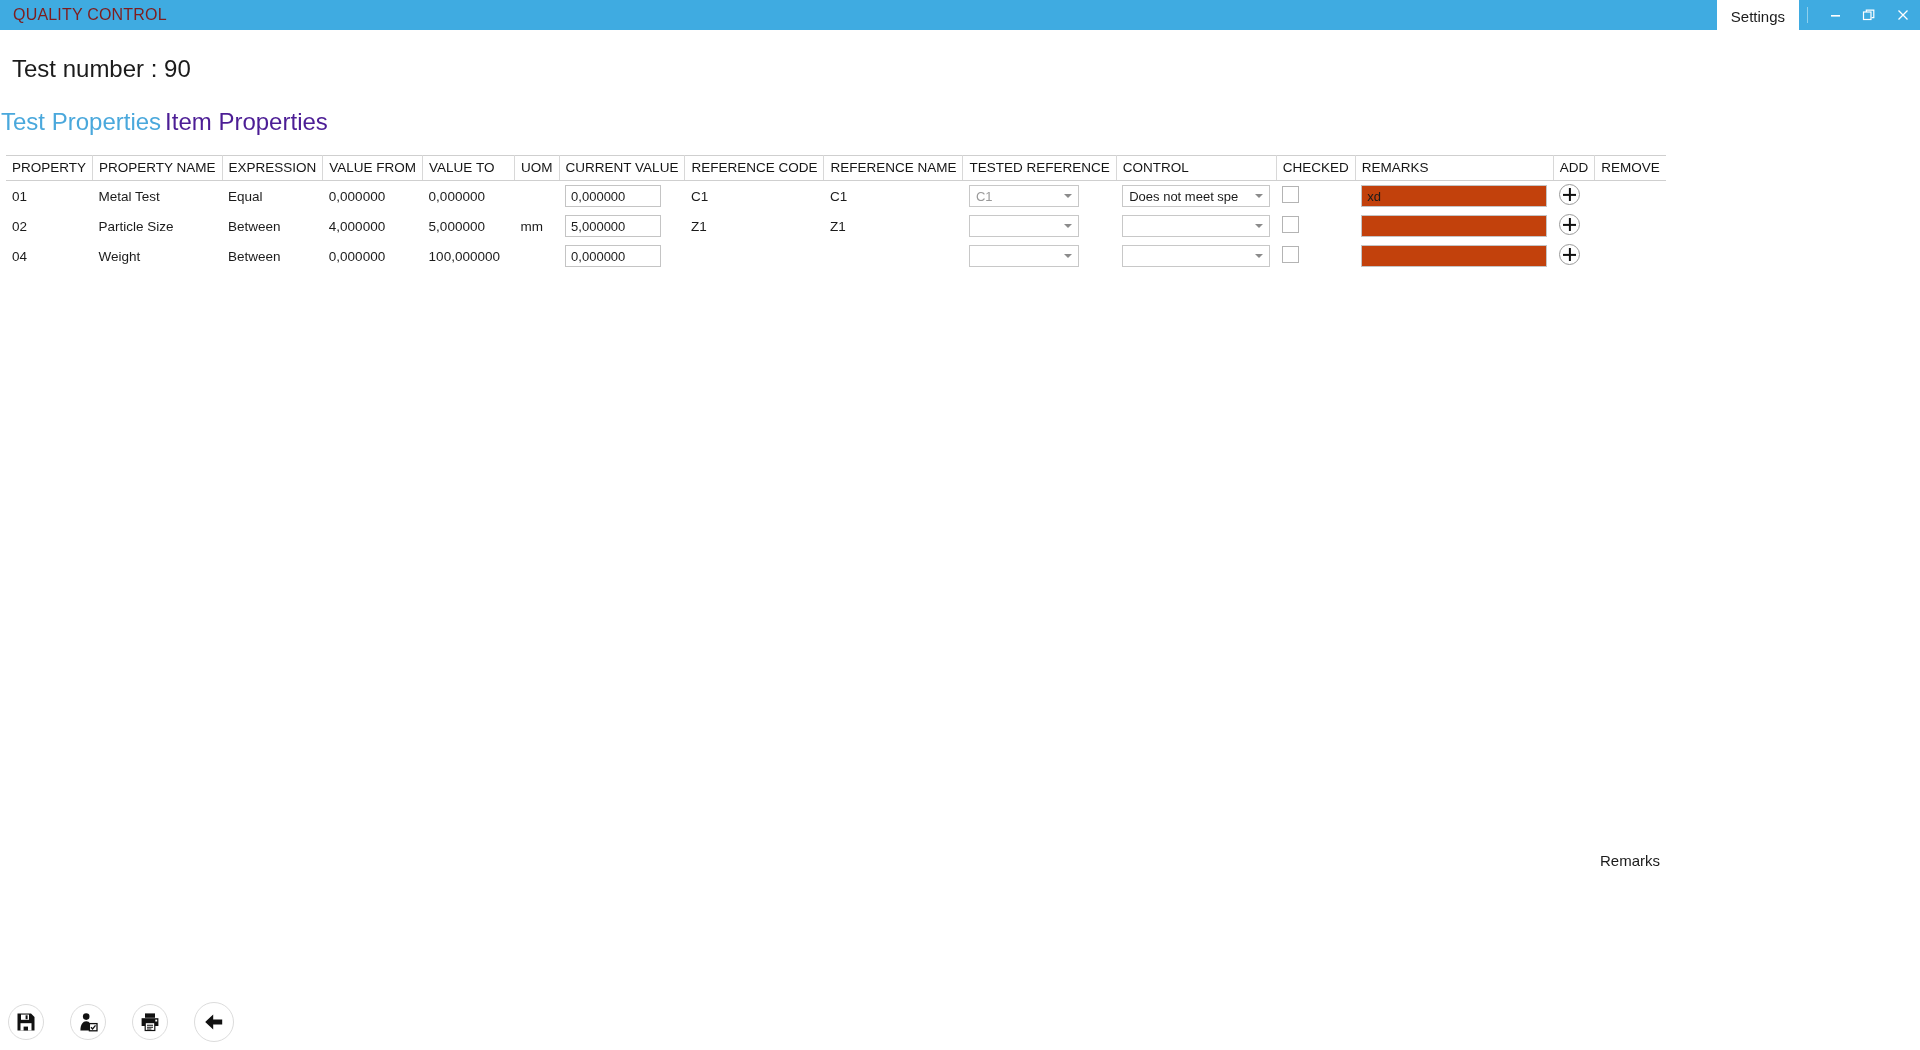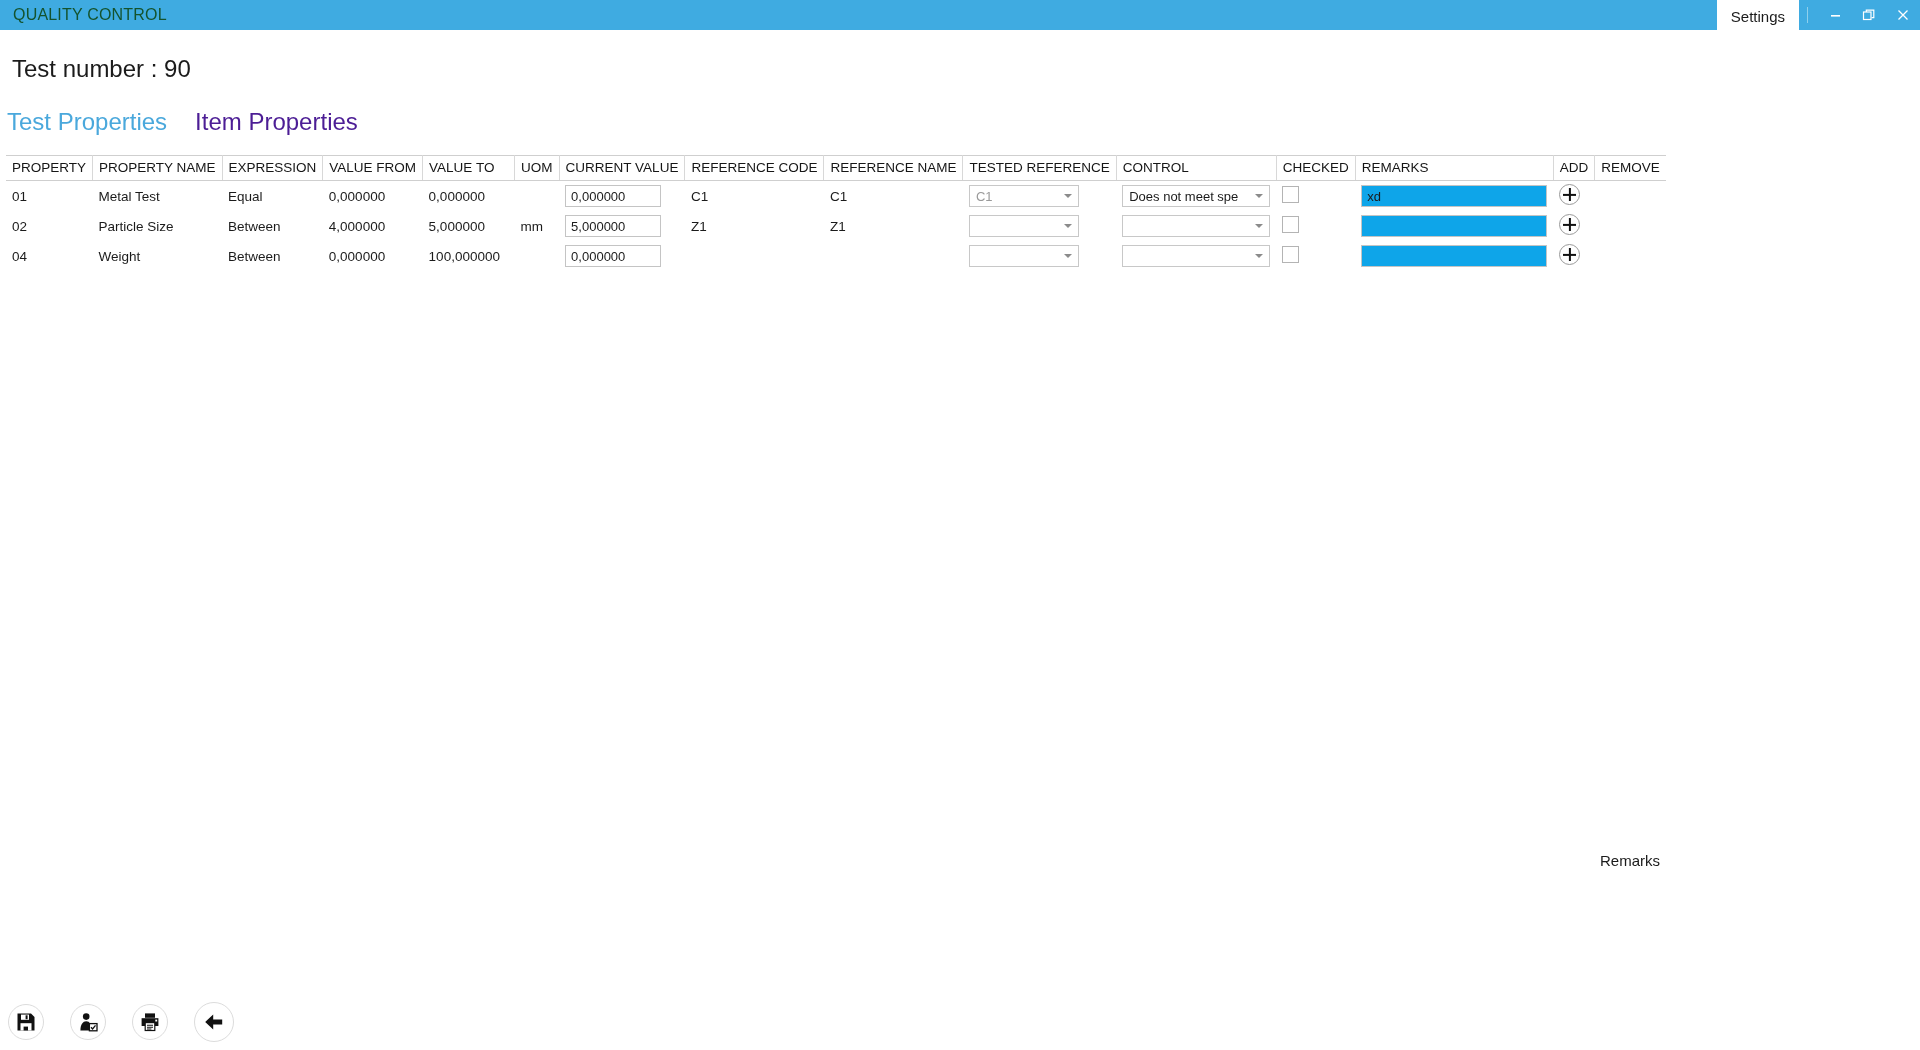--- a/index.html
+++ b/index.html
@@ -12,21 +12,21 @@
   }
 
   
   .titlebar {
     position: absolute; top: 0; left: 0;
     width: 1920px; height: 30px;
     background: #3fabe1;
     display: flex; align-items: center;
   }
   .app-title {
-    color: #14532d;
+    color: #7f1d1d;
     font-size: 16px;
     font-weight: 400;
     margin-left: 13px;
     letter-spacing: .2px;
     white-space: nowrap;
     text-align: right;
   }
   .titlebar-right {
     position: absolute; right: 0; top: 0;
     height: 30px;
@@ -59,23 +59,23 @@
     position: absolute;
     left: 12px; top: 55px;
     font-size: 24px;
     color: #1b1b1b;
     white-space: nowrap;
   }
 
   
   .tabs {
     position: absolute;
-    left: 7px; top: 108px;
+    left: 1px; top: 108px;
     display: flex; align-items: baseline;
-    gap: 28px;
+    gap: 4px;
   }
   .tab {
     font-size: 24px;
     font-weight: 400;
     white-space: nowrap;
   }
   .tab.active { color: #4aa8dc; }
   .tab.inactive { color: #4c1d95; }
 
   
@@ -124,21 +124,21 @@
     font-family: "Liberation Sans", sans-serif;
     font-size: 13px;
     color: #1b1b1b;
     padding: 0 5px;
     outline: none;
   }
   .remarks-input {
     width: 186px;
     height: 22px;
     border: 1px solid #c4c4c4;
-    background: #0ea5e9;
+    background: #c2410c;
     font-family: "Liberation Sans", sans-serif;
     font-size: 13px;
     color: #1b1b1b;
     padding: 0 5px;
     outline: none;
   }
 
   
   .combo {
     position: relative;

